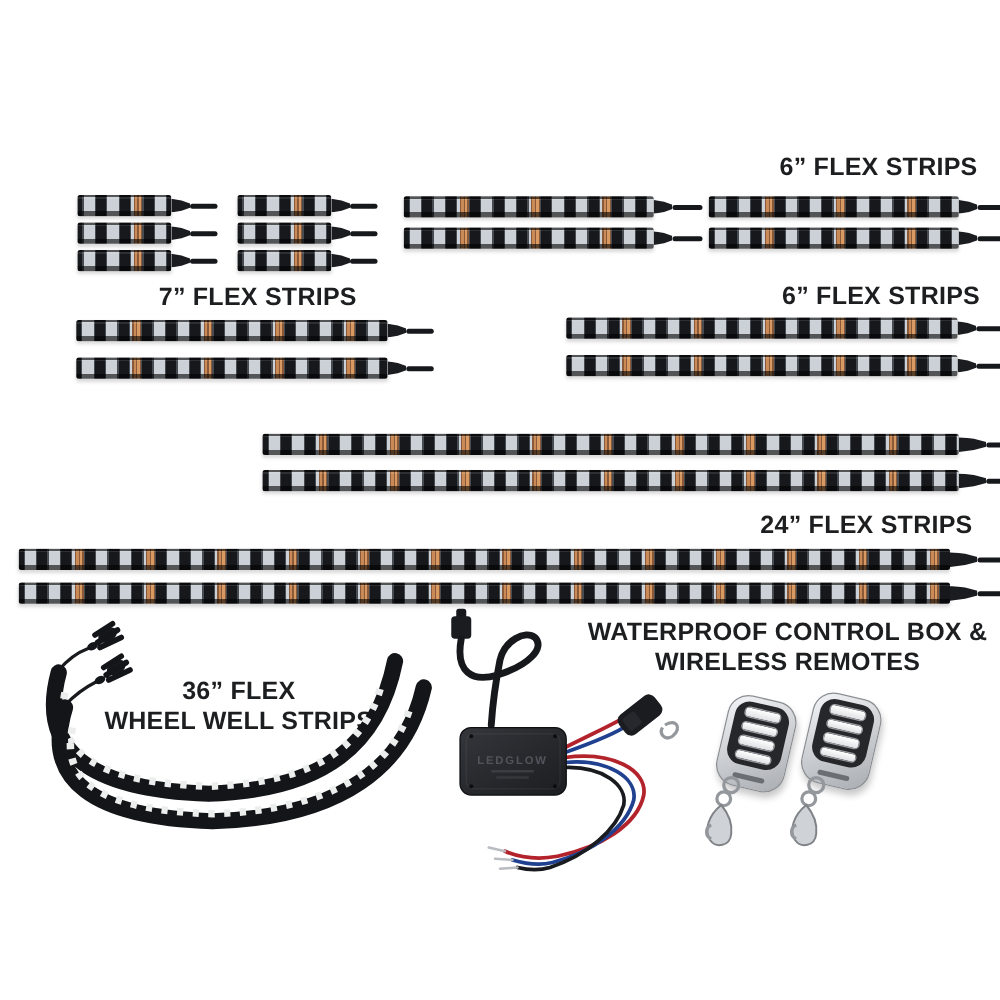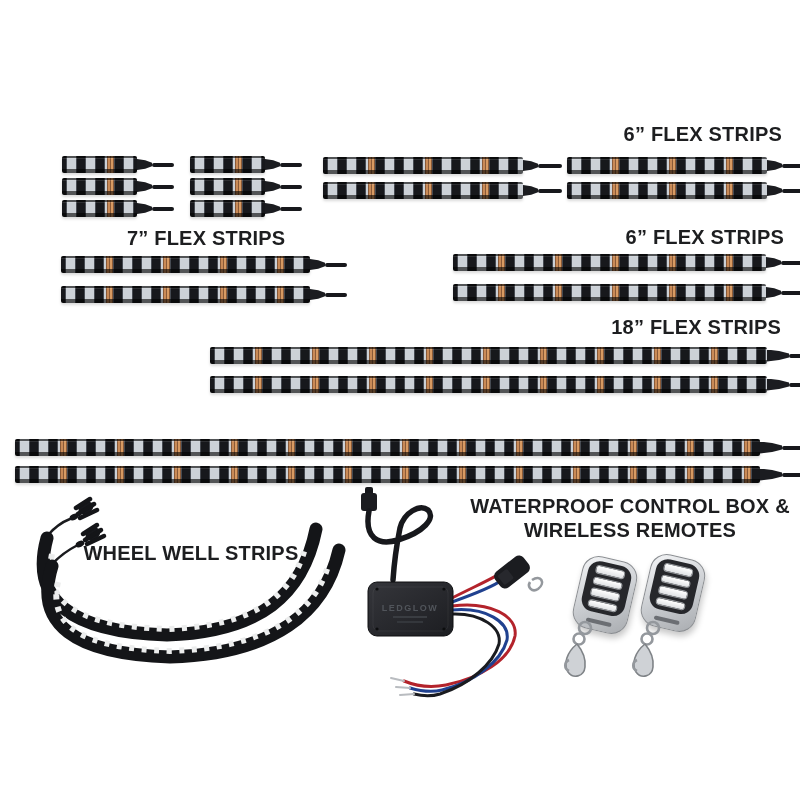--- a/index.html
+++ b/index.html
@@ -48,22 +48,23 @@
   .clasp{fill:#cfd2d6;stroke:#7f8387;stroke-width:1.6}
 </style>
 </head>
 <body>
 
 <div class="stage">
 
   <div class="lbl" style="right:18px;top:124px">6” FLEX STRIPS</div>
   <div class="lbl" style="left:127px;top:228px">7” FLEX STRIPS</div>
   <div class="lbl" style="right:16px;top:227px">6” FLEX STRIPS</div>
-  <div class="lbl" style="right:19px;top:317px">18” FLEX STRIPS</div>
+  <div class="lbl" style="right:22px;top:410px">24” FLEX STRIPS</div>
   <div class="lbl2" style="left:58px;top:541px;width:266px">
+    <div>36” FLEX</div>
     <div>WHEEL WELL STRIPS</div>
   </div>
   <div class="lbl2" style="left:458px;top:494px;width:344px">
     <div>WATERPROOF CONTROL BOX &amp;</div>
     <div>WIRELESS REMOTES</div>
   </div>
 
   <div class="strip" style="left:62px;top:156px">
       <div class="pcb p2"></div>
       <div class="conn"></div>

